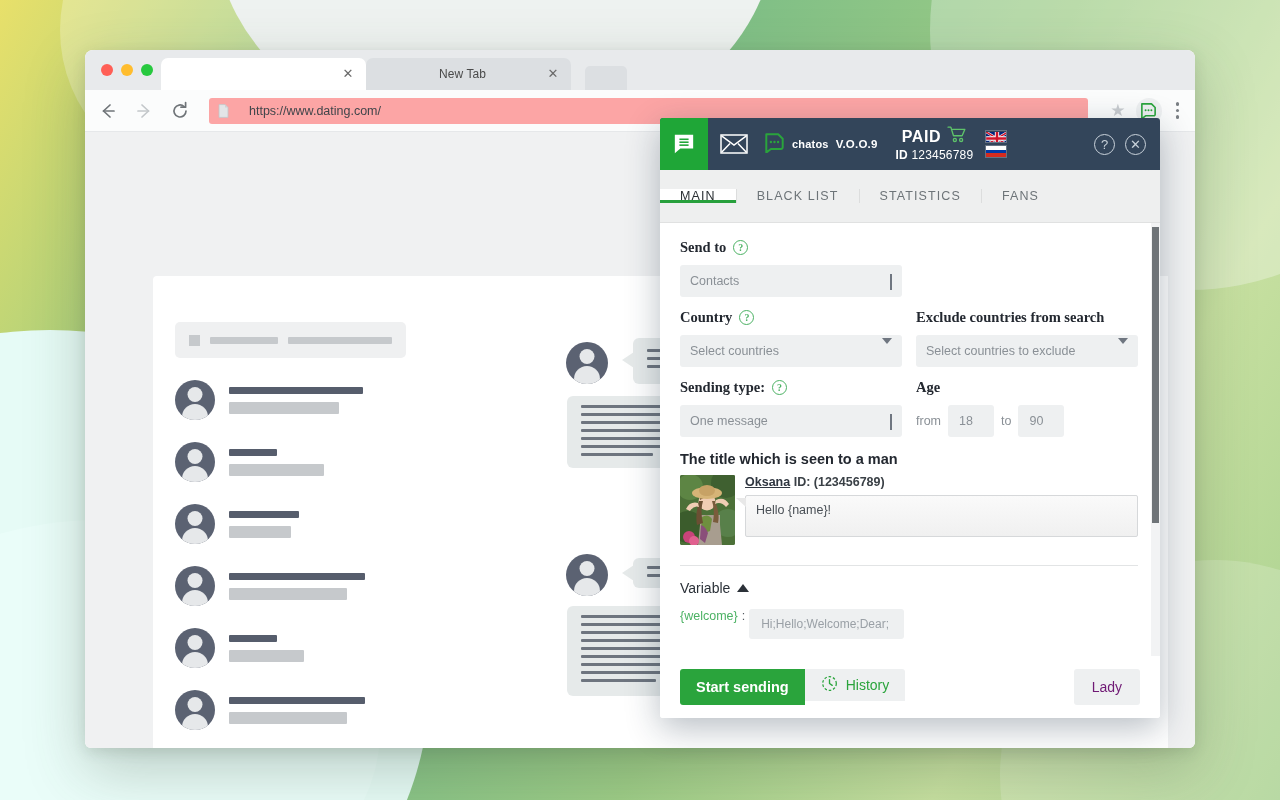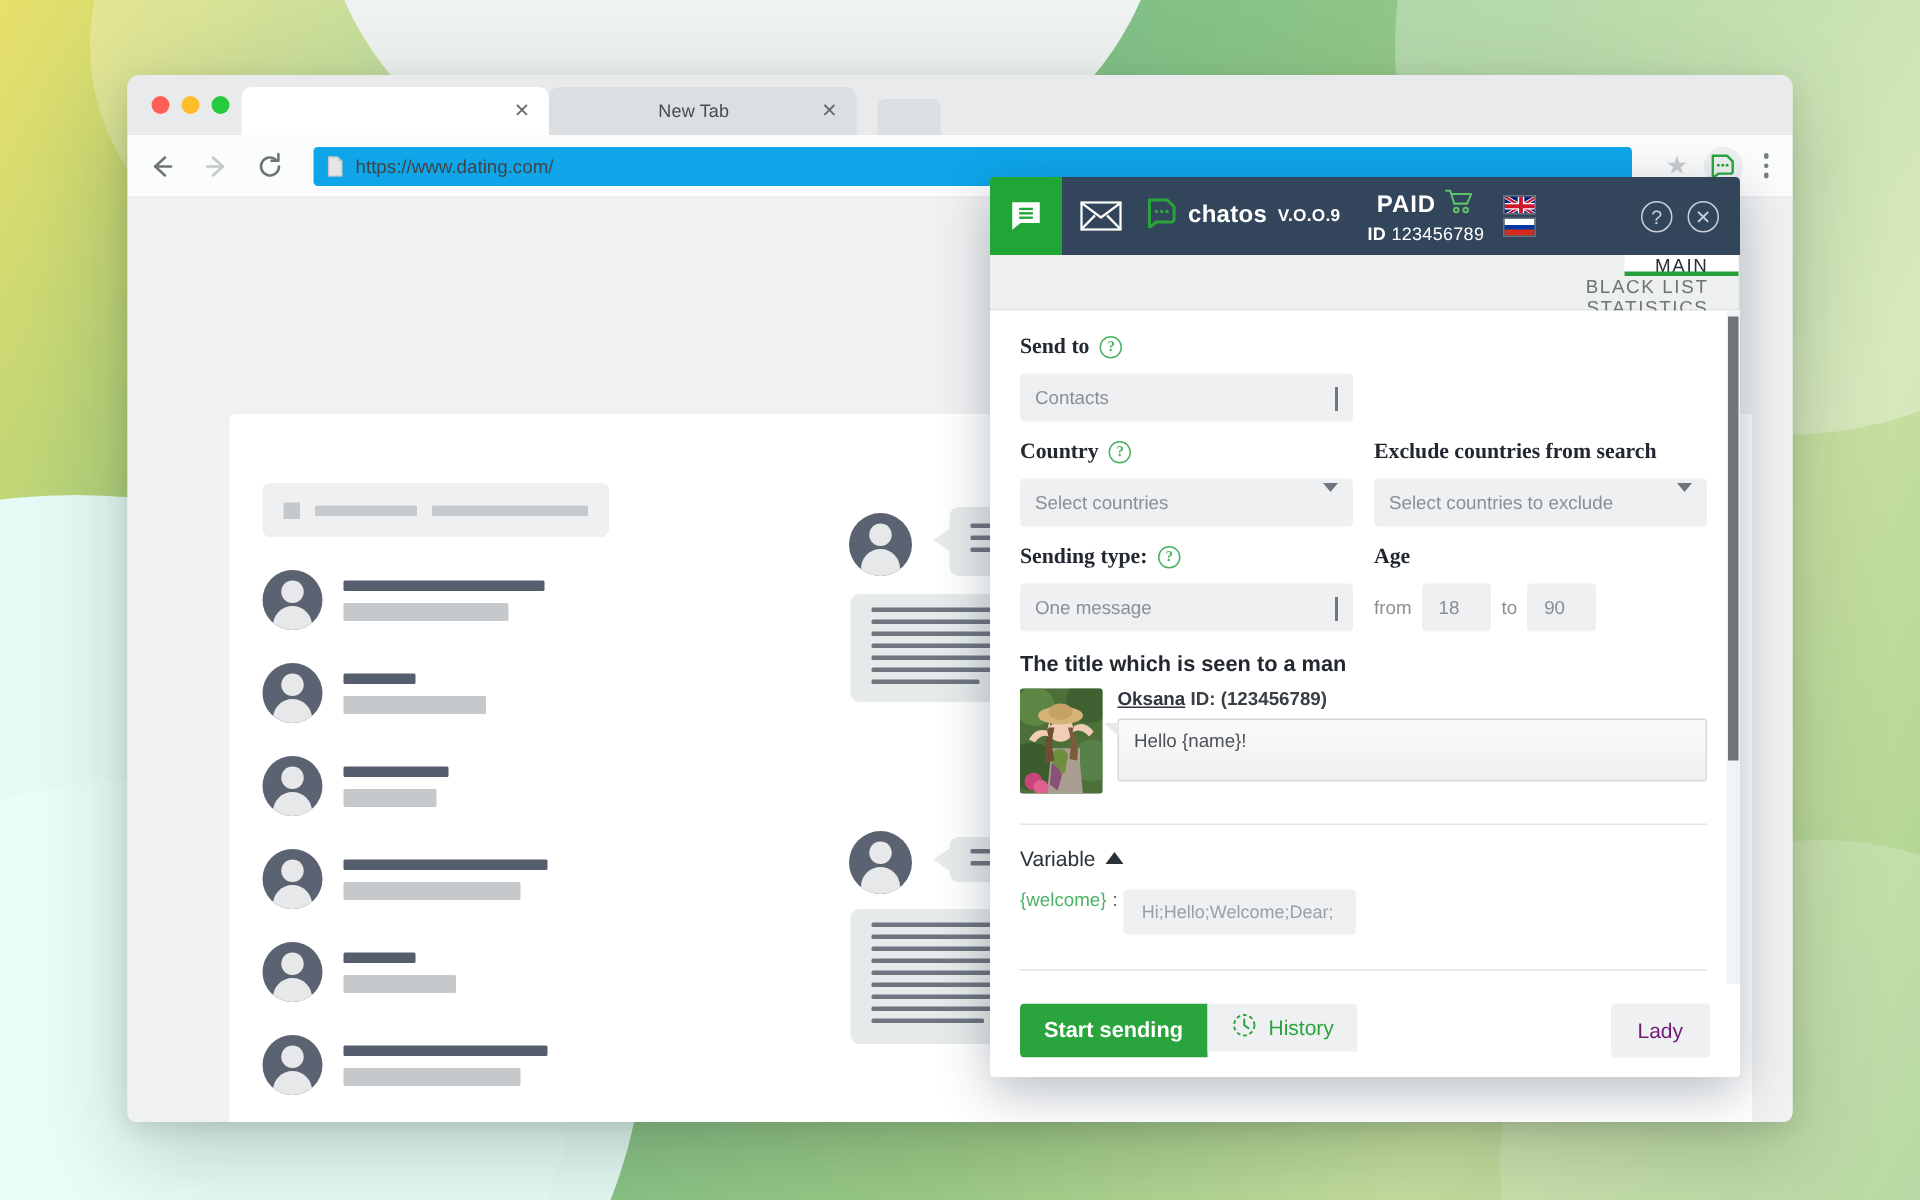--- a/index.html
+++ b/index.html
@@ -66,22 +66,22 @@
   }
 
   .toolbar {
     height: 42px; background: #fbfcfc; display: flex; align-items: center;
     padding: 0 12px; gap: 14px; border-bottom: 1px solid #e6e8ea;
   }
   .navbtn { width: 22px; height: 22px; position: relative; color: #6f7478; }
   .navbtn svg { display: block; }
   .navbtn.fwd { color: #c3c7ca; }
   .urlbar {
-    flex: 1; height: 26px; background: #0ea5e9; border-radius: 3px;
-    display: flex; align-items: center; gap: 8px; padding: 0 9px;
+    flex: 1; height: 26px; background: #fca5a5; border-radius: 3px;
+    display: flex; align-items: center; gap: 20px; padding: 0 9px;
     font-size: 12.5px; color: #40454a; margin-left: 4px;
   }
   .page-icon { width: 11px; height: 14px; position: relative; }
   .tb-right { display: flex; align-items: center; gap: 10px; padding-left: 8px; }
   .star { color: #c9ccd0; font-size: 17px; line-height: 1; }
   .ext-icon {
     width: 26px; height: 26px; border-radius: 50%; background: #eef0f1;
     display: flex; align-items: center; justify-content: center;
   }
   .kebab { display: flex; flex-direction: column; gap: 3px; padding: 0 4px; }
@@ -129,42 +129,41 @@
     background: #fff; border-radius: 3px;
     box-shadow: 0 10px 34px rgba(20,40,60,.30);
     display: flex; flex-direction: column; overflow: hidden;
   }
   .panel-head { height: 52px; background: #33455a; display: flex; align-items: stretch; }
   .ph-chat {
     width: 48px; background: #1fa637; display: flex; align-items: center; justify-content: center;
   }
   .ph-mail { width: 52px; display: flex; align-items: center; justify-content: center; }
   .ph-brand { display: flex; align-items: center; gap: 7px; padding-left: 4px; }
-  .brand-name { color: #fff; font-size: 16px; font-weight: bold; letter-spacing: .2px; }
+  .brand-name { color: #fff; font-size: 11px; font-weight: bold; letter-spacing: .2px; }
   .brand-ver { color: #fff; font-size: 11.5px; font-weight: bold; letter-spacing: .2px; }
   .ph-acct { margin-left: 18px; display: flex; flex-direction: column; align-items: center; justify-content: center; gap: 1px; }
   .paid-row { display: flex; align-items: center; gap: 6px; }
   .paid-txt { color: #fff; font-size: 16px; font-weight: bold; letter-spacing: .6px; }
   .id-txt { color: #fff; font-size: 12px; letter-spacing: .2px; }
   .id-txt b { font-weight: bold; }
   .ph-flags { margin-left: 12px; display: flex; flex-direction: column; justify-content: center; gap: 2px; }
   .flag { width: 22px; height: 13px; position: relative; overflow: hidden; border: .5px solid rgba(255,255,255,.25); }
   .flag-ru i { display: block; height: 33.4%; }
   .ph-spacer { flex: 1; }
   .ph-actions { display: flex; align-items: center; gap: 10px; padding-right: 14px; }
   .circ-btn {
     width: 21px; height: 21px; border-radius: 50%; border: 1.4px solid #c9d2da;
     color: #c9d2da; font-size: 13px; display: flex; align-items: center; justify-content: center;
     line-height: 1;
   }
 
   .tabs {
-    height: 37px; background: #eeefef; display: flex; align-items: flex-end;
+    height: 53px; background: #eeefef; display: flex; align-items: center;
     border-bottom: 1px solid #e0e1e1;
-    flex-direction: column;
   }
   .ptab {
     display: flex; align-items: center; justify-content: center;
     font-size: 12.5px; color: #6d7478; letter-spacing: 1.1px;
     padding: 0 20px; position: relative; border-right: 1px solid #dcdddd;
   }
   .ptab:last-child { border-right: none; }
   .ptab.active { background: #fff; color: #2a2f33; }
   .ptab.active::after {
     content: ""; position: absolute; left: 0; right: 0; bottom: 0; height: 3px; background: #27a03c;

